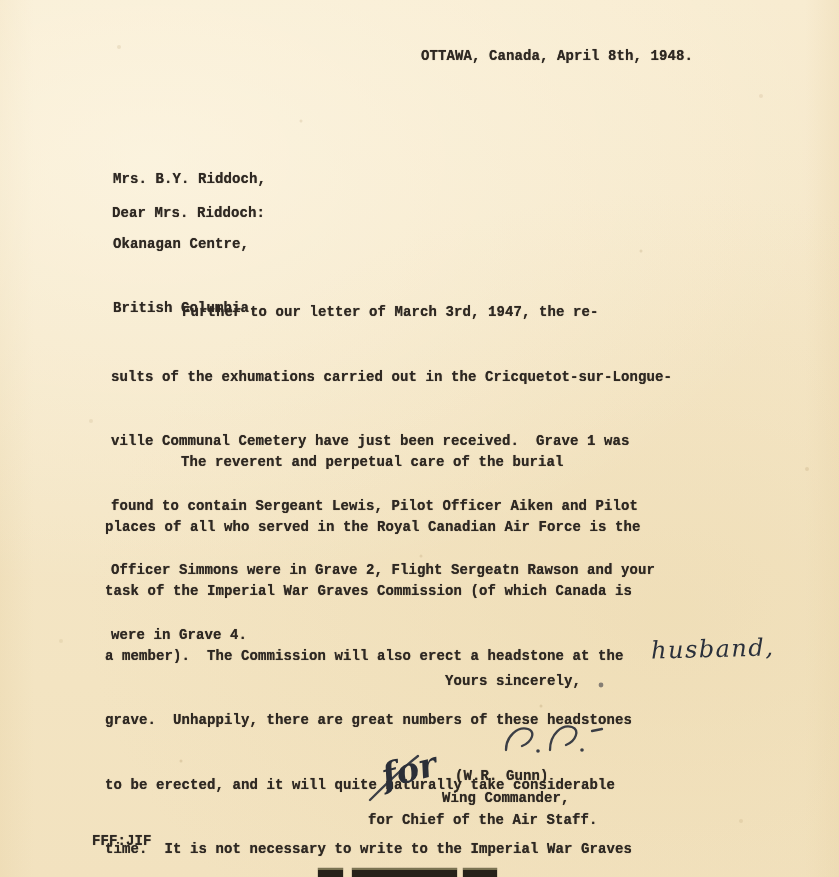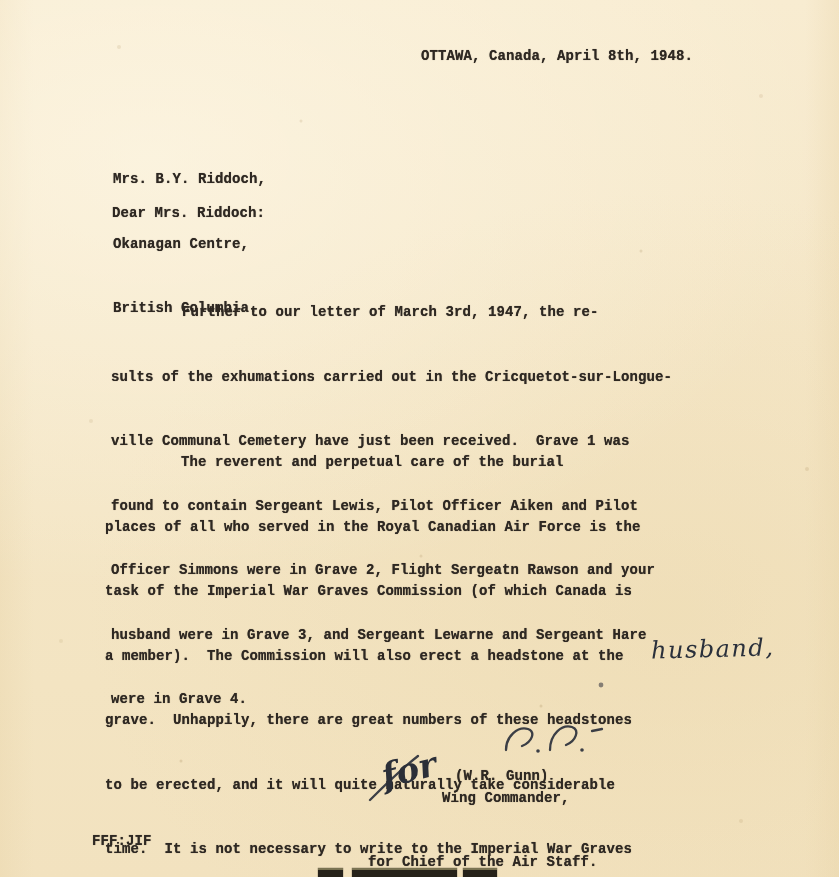--- a/index.html
+++ b/index.html
@@ -89,57 +89,57 @@
   </div>
 
   <div class="typed" style="left:112px;top:203px;">Dear Mrs. Riddoch:</div>
 
   <div class="typed" style="left:111px;top:243px;width:715px;">
     <div class="line indent1">Further to our letter of March 3rd, 1947, the re-</div>
     <div class="line">sults of the exhumations carried out in the Cricquetot-sur-Longue-</div>
     <div class="line">ville Communal Cemetery have just been received.  Grave 1 was</div>
     <div class="line">found to contain Sergeant Lewis, Pilot Officer Aiken and Pilot</div>
     <div class="line">Officer Simmons were in Grave 2, Flight Sergeatn Rawson and your</div>
-    <div class="line">husband were in Grave 3, and Sergeant Lewarne and Sergeant Hare</div>
     <div class="line">were in Grave 4.</div>
   </div>
 
   <div class="typed" style="left:105px;top:409px;width:720px;">
     <div class="line indent2">The reverent and perpetual care of the burial</div>
     <div class="line">places of all who served in the Royal Canadian Air Force is the</div>
     <div class="line">task of the Imperial War Graves Commission (of which Canada is</div>
     <div class="line">a member).  The Commission will also erect a headstone at the</div>
     <div class="line">grave.  Unhappily, there are great numbers of these headstones</div>
     <div class="line">to be erected, and it will quite naturally take considerable</div>
     <div class="line">time.  It is not necessary to write to the Imperial War Graves</div>
     
     
   </div>
 
 
   <div class="handwriting" style="left:651px;top:635px;">husband,</div>
 
+  <div class="typed" style="left:445px;top:671px;">Yours sincerely,</div>
 
   <svg style="position:absolute;left:368px;top:718px;" width="244" height="86" viewBox="0 0 244 86">
     <g stroke="#2c313c" stroke-width="2.3" fill="none" stroke-linecap="round" opacity="0.92">
       <path d="M2,82 C14,70 32,52 50,38"></path>
       <path d="M138,32 C138,18 150,8 160,11 C168,14 164,24 154,28"></path>
       <path d="M182,32 C182,16 194,6 204,9 C212,12 208,23 198,27"></path>
       <path d="M224,13 L234,11"></path>
     </g>
     <g fill="#2c313c" opacity="0.92">
       <circle cx="170" cy="33" r="1.8"></circle>
       <circle cx="214" cy="32" r="1.8"></circle>
     </g>
     <text x="14" y="64" font-size="34" fill="#2b2f38" transform="rotate(-14 40 55)">for</text>
   </svg>
 
   <div class="typed" style="left:455px;top:766px;text-align:center;">(W.R. Gunn)</div>
   <div class="typed" style="left:442px;top:788px;">Wing Commander,</div>
-  <div class="typed" style="left:368px;top:810px;margin-top:42px;">for Chief of the Air Staff.</div>
+  <div class="typed" style="left:368px;top:810px;">for Chief of the Air Staff.</div>
 
   <div class="typed" style="left:92px;top:831px;">FFF:JIF</div>
 
   <div class="scan-bar" style="left:318px;width:25px;"></div>
   <div class="scan-bar" style="left:352px;width:105px;"></div>
   <div class="scan-bar" style="left:463px;width:34px;"></div>
 
 </div>
 
 </body></html>

